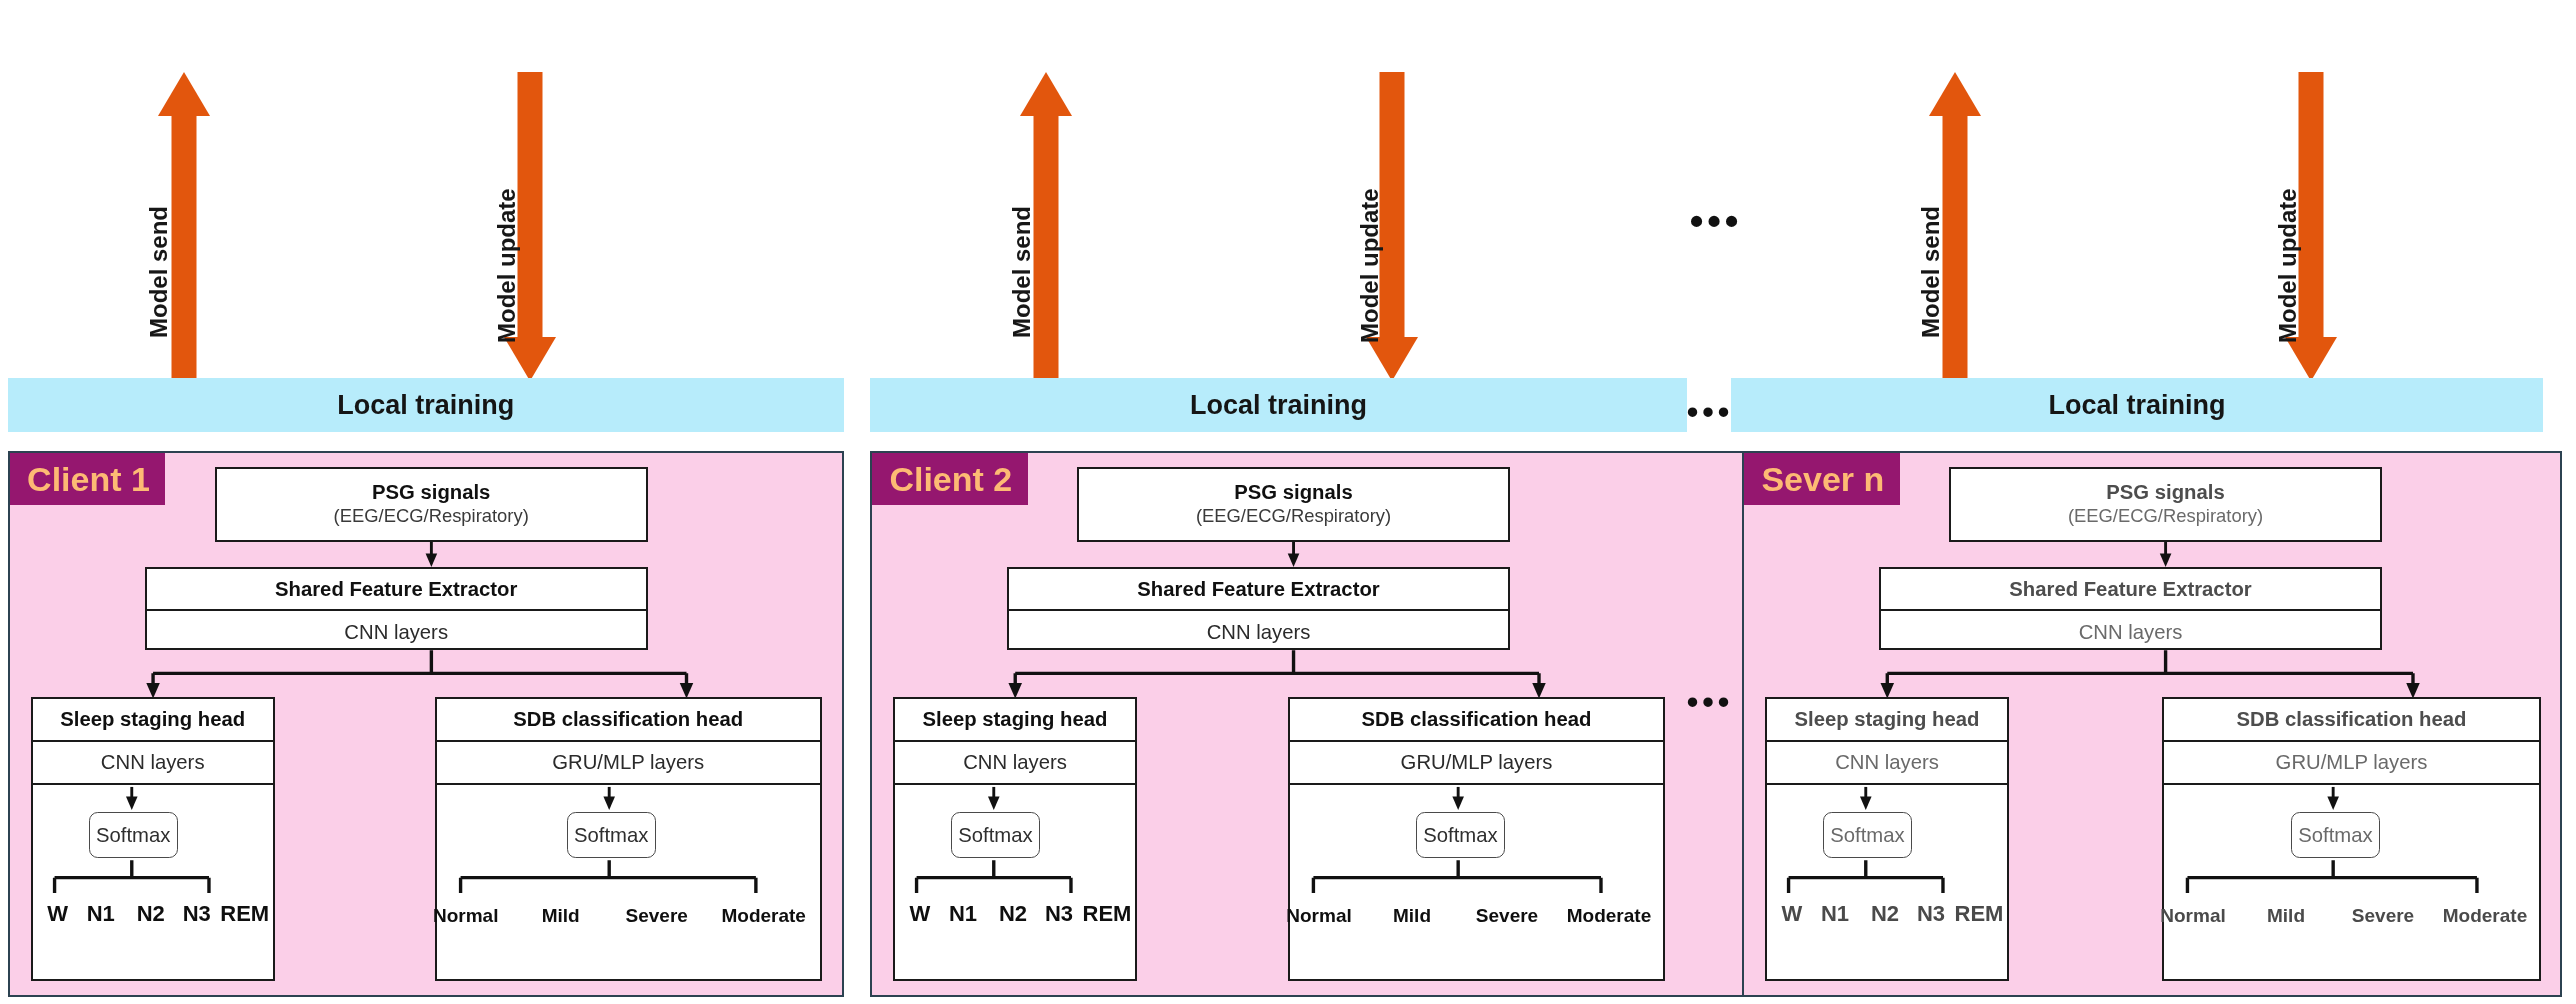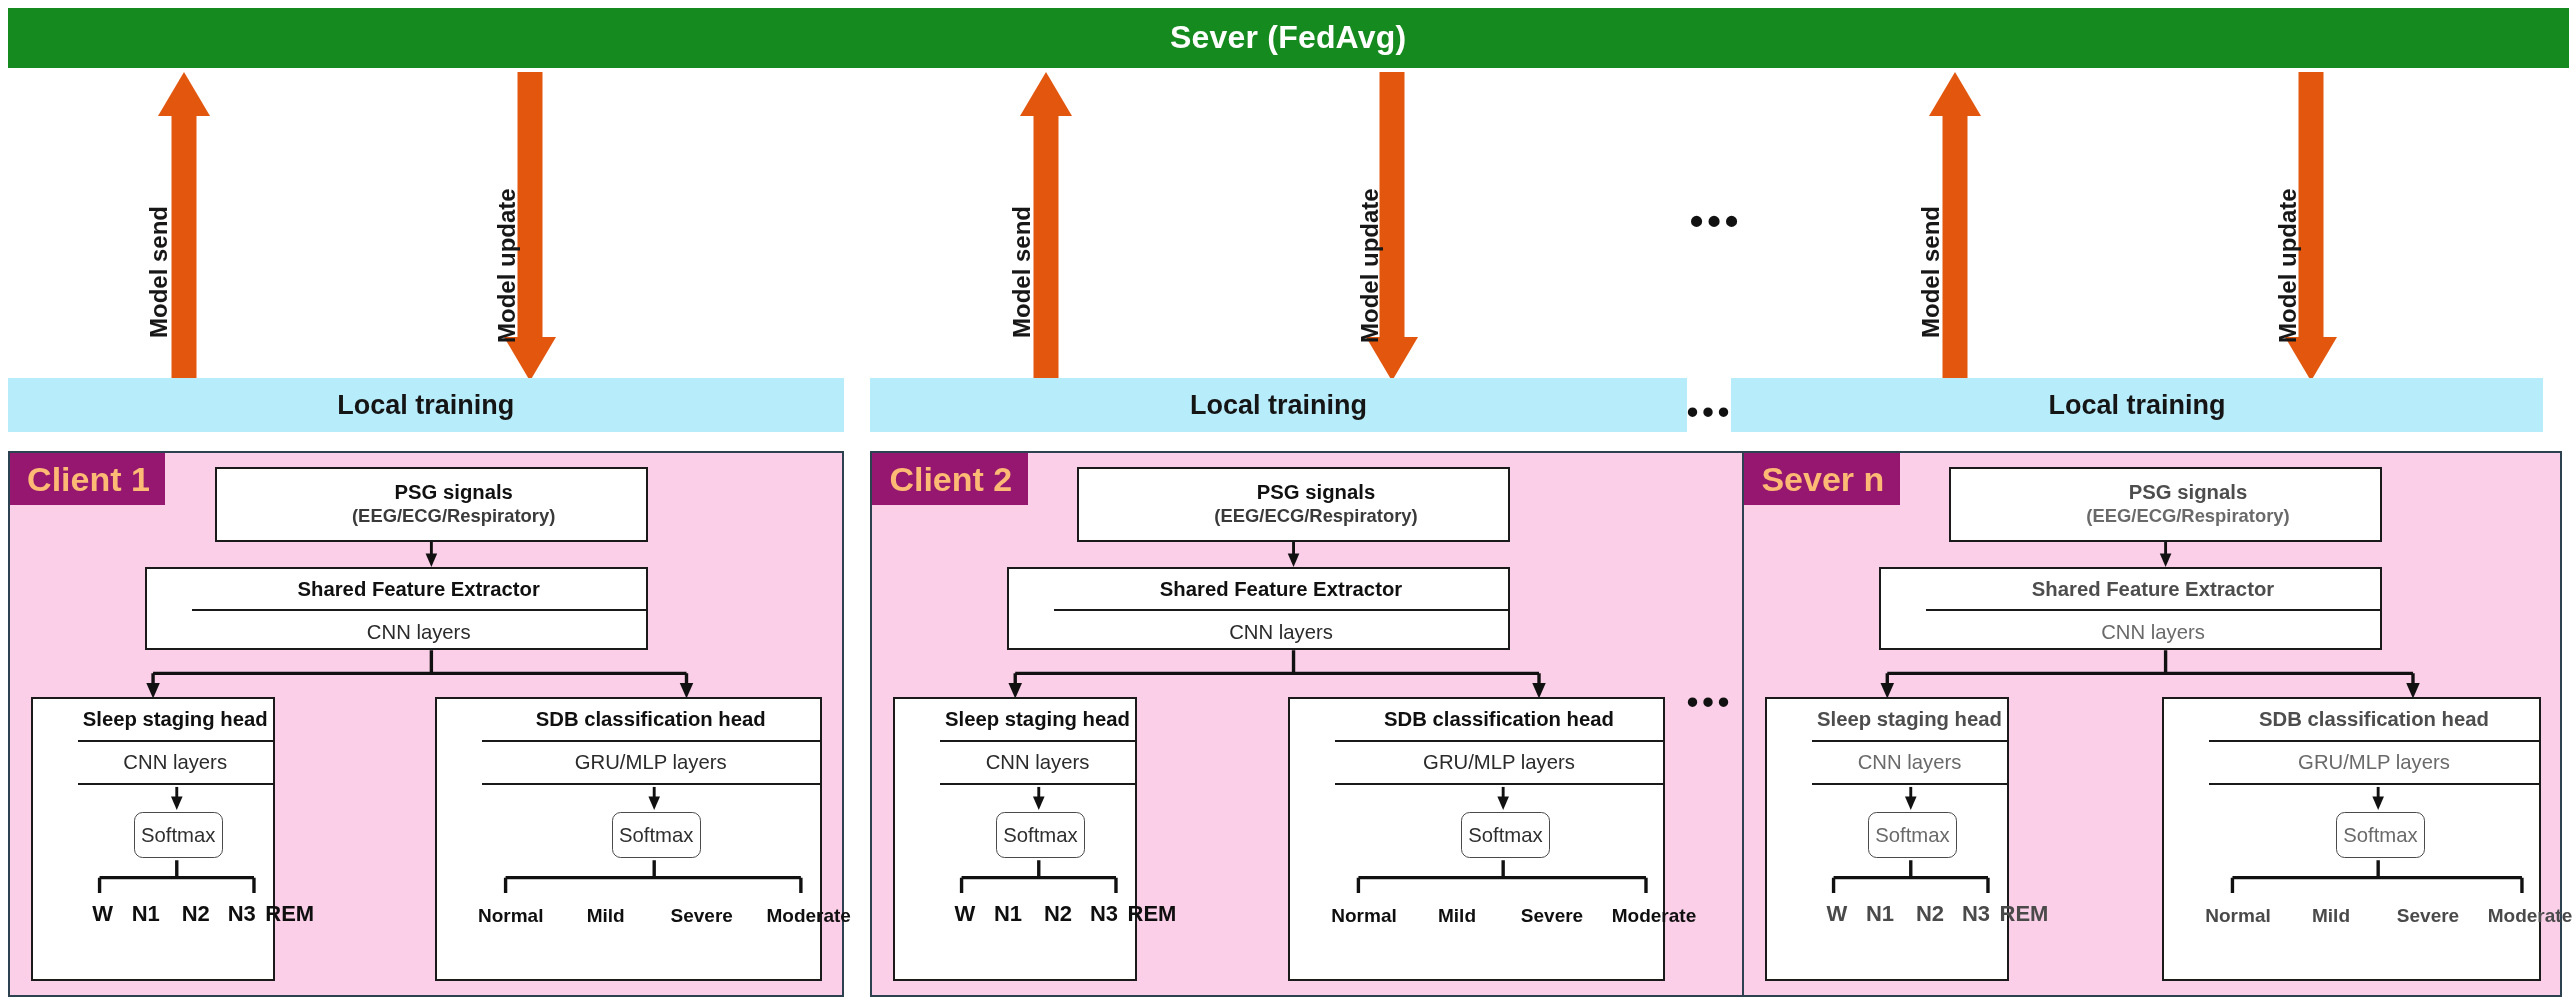--- a/index.html
+++ b/index.html
@@ -73,31 +73,30 @@
     height:52px;background:#95176f;
     display:flex;align-items:center;
     padding:0 15.5px 0 17.4px;box-sizing:border-box;
     z-index:3;
   }
   .client-badge span{color:#fdba74;font-size:34px;font-weight:bold;line-height:1;}
 
   .box{
     position:absolute;background:#ffffff;border:2.4px solid #1a1a1a;
     box-sizing:border-box;
-    padding-left:45px;
   }
   .box-row{
     border-bottom:2.4px solid #1a1a1a;
     display:flex;align-items:center;justify-content:center;
     box-sizing:border-box;
   }
   .box-row:last-child{border-bottom:none;}
   .t-bold{font-size:20.3px;font-weight:bold;color:#101010;}
   .t-reg{font-size:20.3px;font-weight:normal;color:#2b2b2b;}
-  .t-sub{font-size:18.4px;font-weight:bold;color:#3a3a3a;}
+  .t-sub{font-size:18.4px;font-weight:normal;color:#3a3a3a;}
 
   
   .faded .t-bold{color:#4d4d4d;}
   .faded .t-reg,.faded .t-sub{color:#6a6a6a;}
   .faded .softmax-chip{color:#6a6a6a;}
   .faded .leaf{color:#4a4a4a;}
 
   
   .softmax-chip{
     position:absolute;
@@ -120,23 +119,20 @@
   .dots{
     position:absolute;color:#111;font-size:39px;font-weight:bold;
     letter-spacing:3.9px;line-height:1;transform:translate(-50%,-50%);
   }
 </style>
 </head>
 <body>
 
 <div class="stage">
 
-  <div class="server-bar">
-    <div class="server-title">Sever (FedAvg)</div>
-  </div>
 
   <div class="arrow up" style="left:184px;top:72px;height:309px;">
     <div class="head"></div>
     <div class="shaft"></div>
   </div>
   <div class="arrow-label" style="left:145px;top:338px;">Model send</div>
 
   <div class="arrow down" style="left:530px;top:72px;height:309px;">
     <div class="shaft"></div>
     <div class="head"></div>

